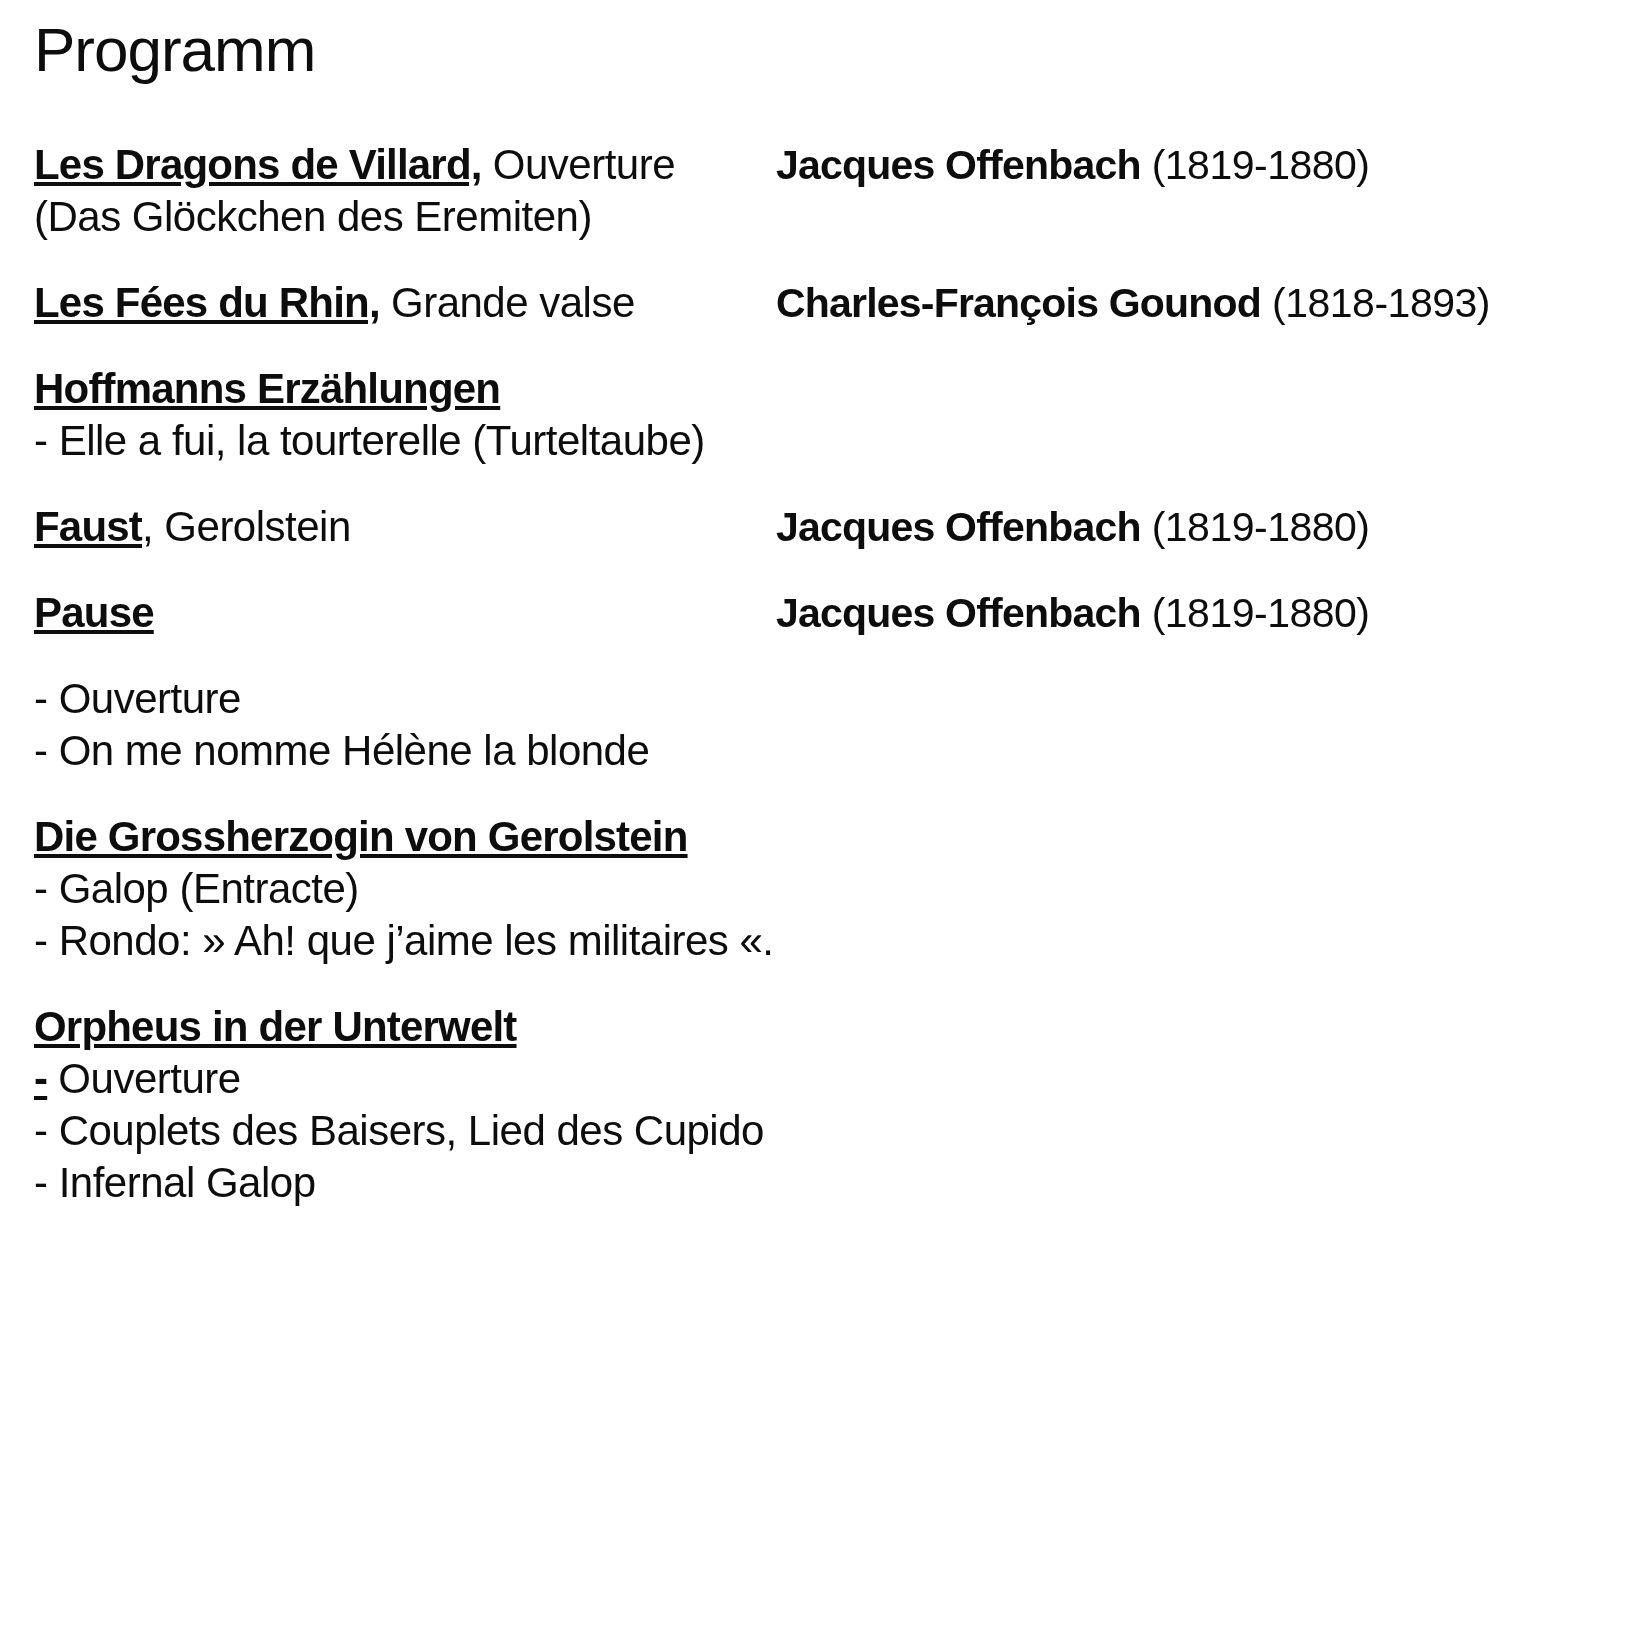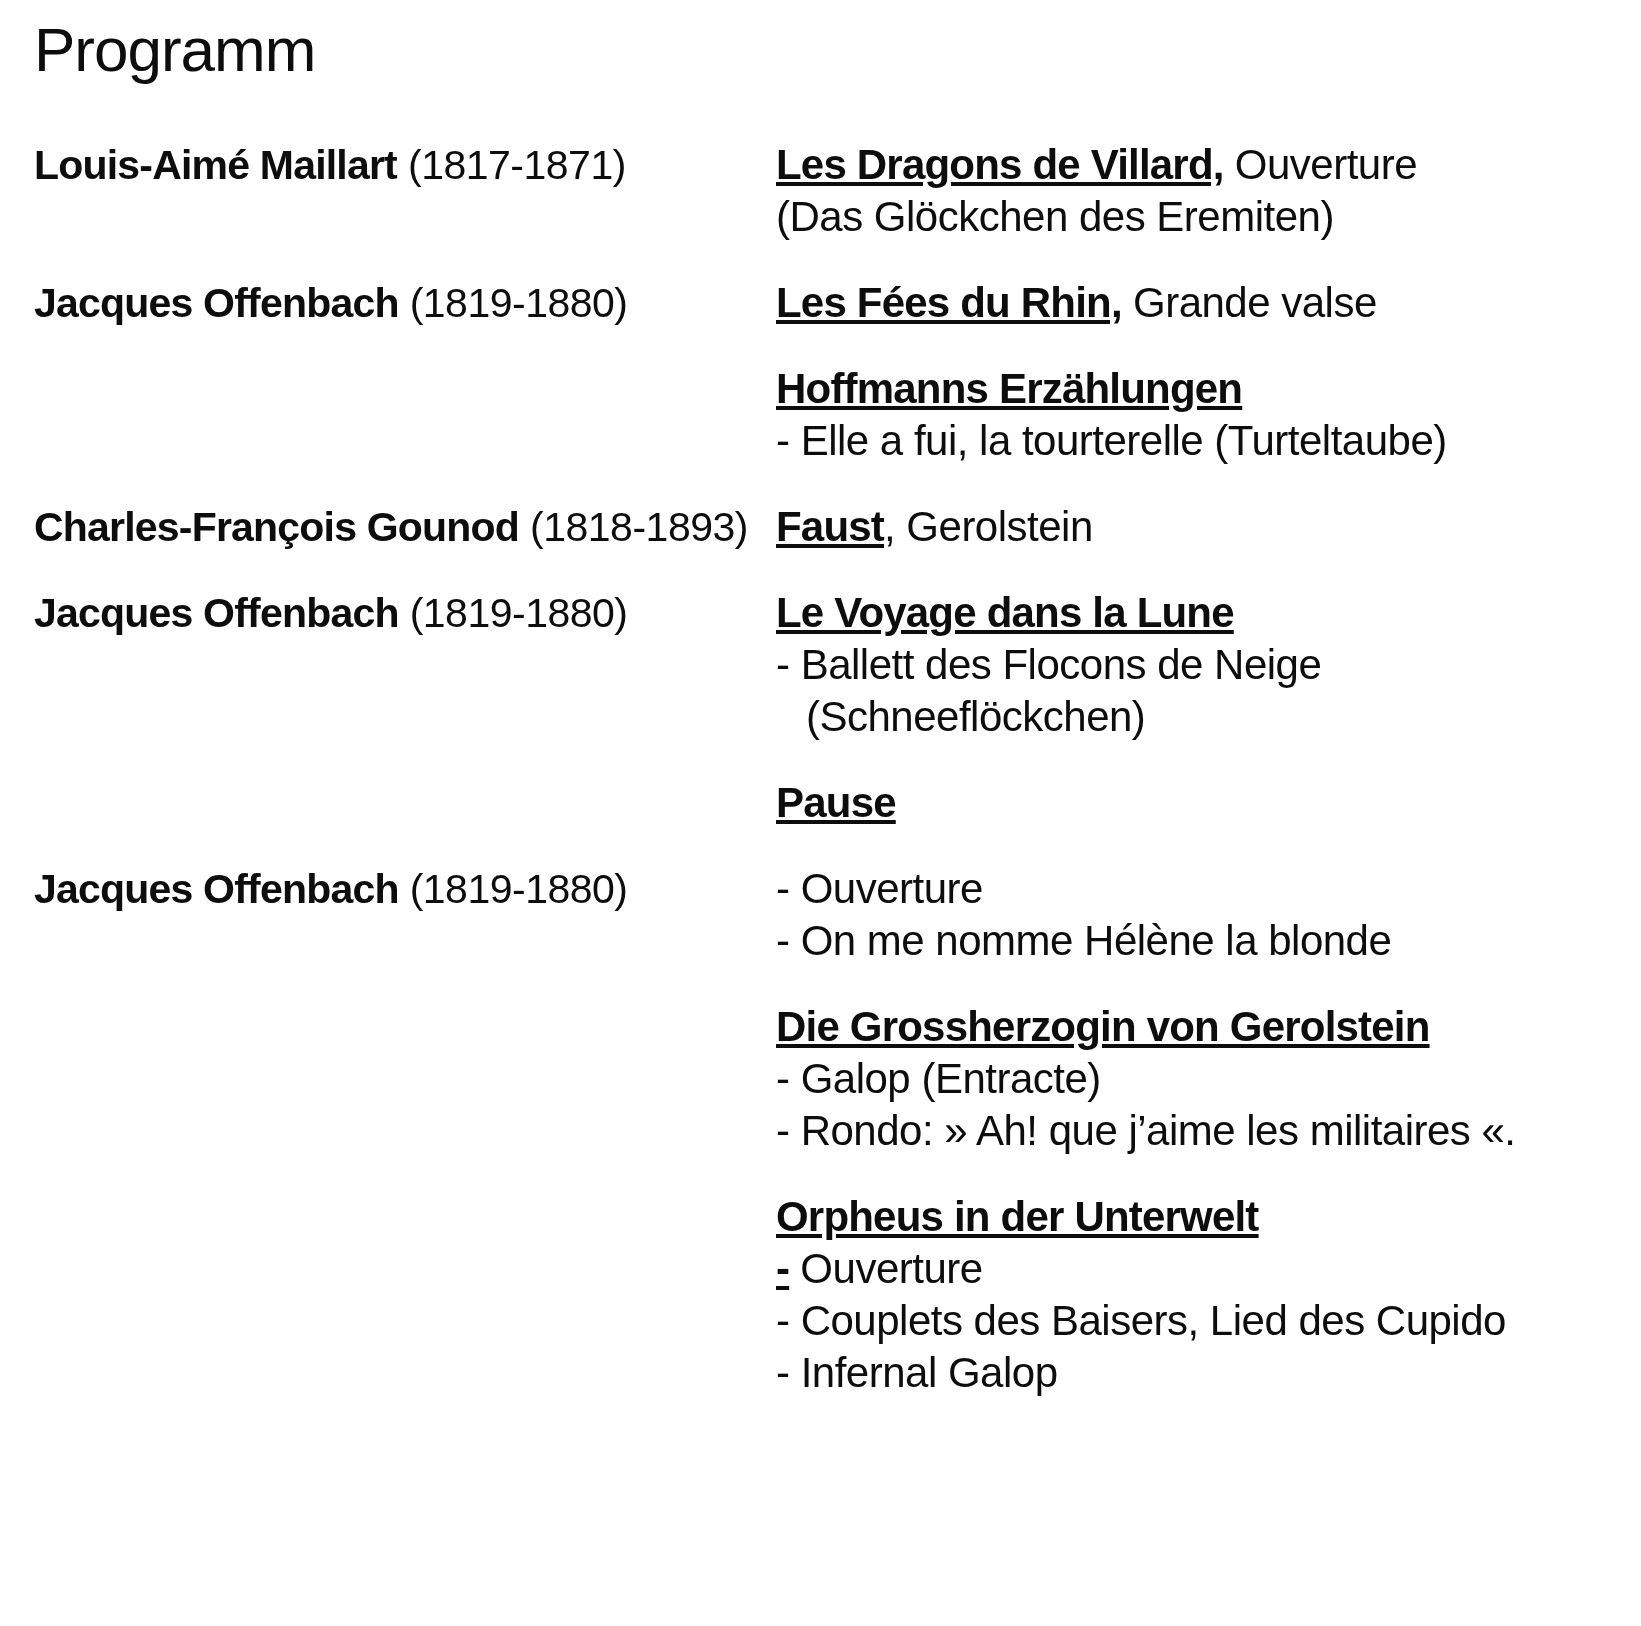--- a/index.html
+++ b/index.html
@@ -67,21 +67,20 @@
     letter-spacing: -0.8px;
     text-decoration: underline;
   }
 </style>
 </head>
 <body>
 
 <div class="page">
   <div class="title">Programm</div>
   <div class="program">
-  <div class="composer"><span class="name">Louis-Aimé Maillart</span><span class="dates">(1817-1871)</span></div>
   <div class="works">
         <div class="block">
           <div class="line"><span class="seg bold">Les Dragons de Villard,</span><span class="seg"> Ouverture</span></div>
           <div class="line"><span class="seg">(Das Glöckchen des Eremiten)</span></div>
         </div>
       </div>
 
   <div class="composer"><span class="name">Jacques Offenbach</span><span class="dates">(1819-1880)</span></div>
   <div class="works">
         <div class="block">
@@ -96,25 +95,20 @@
   <div class="composer"><span class="name">Charles-François Gounod</span><span class="dates">(1818-1893)</span></div>
   <div class="works">
         <div class="block">
           <div class="line"><span class="seg bold">Faust</span><span class="seg">, Gerolstein</span></div>
         </div>
       </div>
 
   <div class="composer"><span class="name">Jacques Offenbach</span><span class="dates">(1819-1880)</span></div>
   <div class="works">
         <div class="block">
-          <div class="line"><span class="seg bold">Le Voyage dans la Lune</span></div>
-          <div class="line"><span class="seg">- Ballett des Flocons de Neige</span></div>
-          <div class="line indent"><span class="seg">(Schneeflöckchen)</span></div>
-        </div>
-        <div class="block">
           <div class="line"><span class="seg bold">Pause</span></div>
         </div>
       </div>
 
   <div class="composer"><span class="name">Jacques Offenbach</span><span class="dates">(1819-1880)</span></div>
   <div class="works">
         <div class="block">
           <div class="line"><span class="seg">- Ouverture</span></div>
           <div class="line"><span class="seg">- On me nomme Hélène la blonde</span></div>
         </div>

